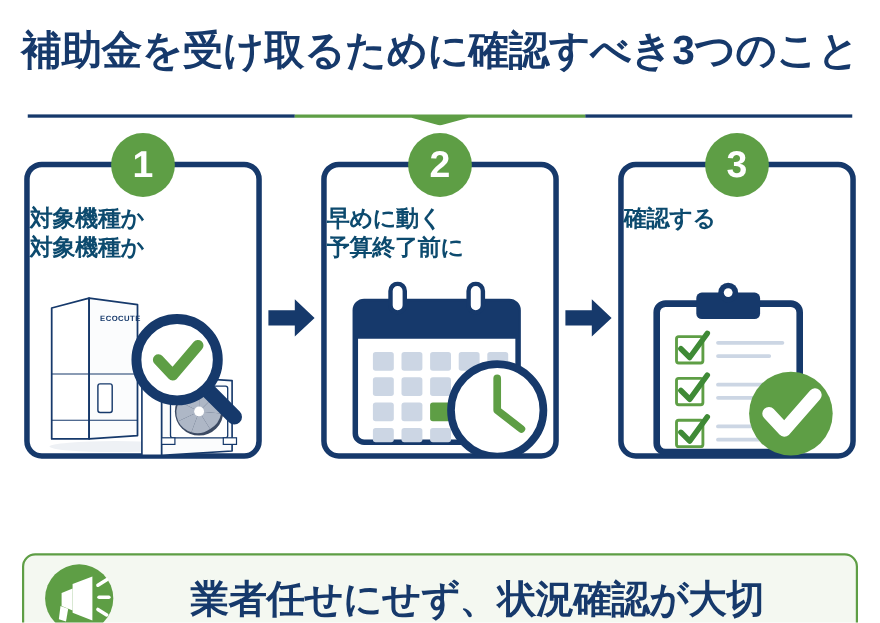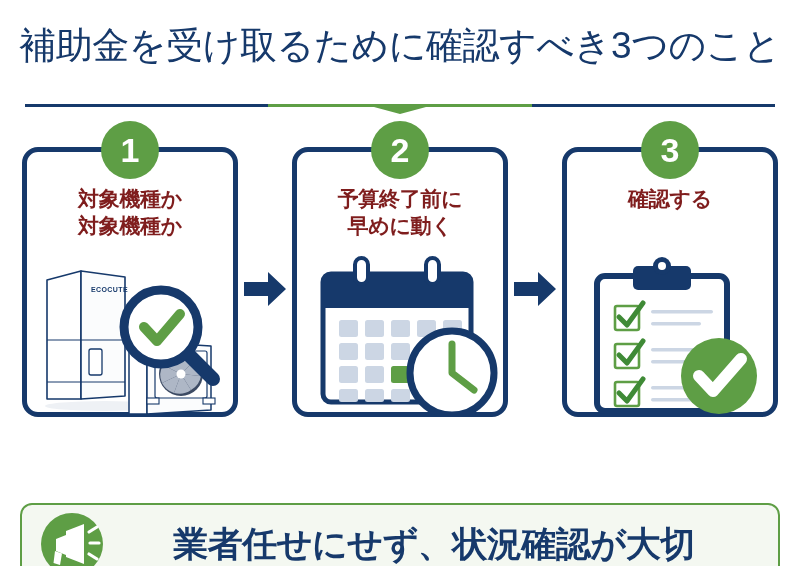--- a/index.html
+++ b/index.html
@@ -19,21 +19,21 @@
   }
 
   
   #page-title {
     position: absolute;
     left: 0;
     top: 26px;
     width: 800px;
     text-align: center;
     font-size: 37px;
-    font-weight: normal;
+    font-weight: bold;
     letter-spacing: -0.5px;
     color: #16396b;
     white-space: nowrap;
     line-height: 1.08;
   }
 
   
   #title-divider {
     position: absolute;
     left: 25px;
@@ -72,25 +72,25 @@
     line-height: 58px;
     text-align: center;
     z-index: 5;
   }
 
   .card-heading {
     position: absolute;
     top: 34px;
     left: 0;
     width: 100%;
-    text-align: center;
+    text-align: left;
     font-size: 21px;
     font-weight: bold;
     line-height: 1.28;
-    color: #7f1d1d;
+    color: #0c4a6e;
     letter-spacing: -0.3px;
   }
 
   .card-art {
     position: absolute;
     left: 0;
     top: 104px;
     width: 100%;
     height: 160px;
   }
@@ -205,22 +205,22 @@
 <div class="flow-arrow" id="arrow-1">
   <svg width="46" height="46" viewBox="0 0 46 46" xmlns="http://www.w3.org/2000/svg">
     <path d="M2 16 L26 16 L26 6 L44 23 L26 40 L26 30 L2 30 Z" fill="#16396b"></path>
   </svg>
 </div>
 
 <div class="card" id="card-2">
   <div class="card-badge">2</div>
 
   <div class="card-heading">
+    <div>早めに動く</div>
     <div>予算終了前に</div>
-    <div>早めに動く</div>
   </div>
 
   <div class="card-art">
     <svg width="206" height="160" viewBox="0 0 206 160" xmlns="http://www.w3.org/2000/svg">
       <g>
         <rect x="26" y="18" width="148" height="128" rx="8" fill="#ffffff" stroke="#16396b" stroke-width="5"></rect>
         <path d="M26 26 a8 8 0 0 1 8 -8 h132 a8 8 0 0 1 8 8 v26 h-148 z" fill="#16396b"></path>
         <rect x="58" y="2" width="13" height="26" rx="6.5" fill="#ffffff" stroke="#16396b" stroke-width="4"></rect>
         <rect x="129" y="2" width="13" height="26" rx="6.5" fill="#ffffff" stroke="#16396b" stroke-width="4"></rect>
         <g fill="#ccd6e4">

